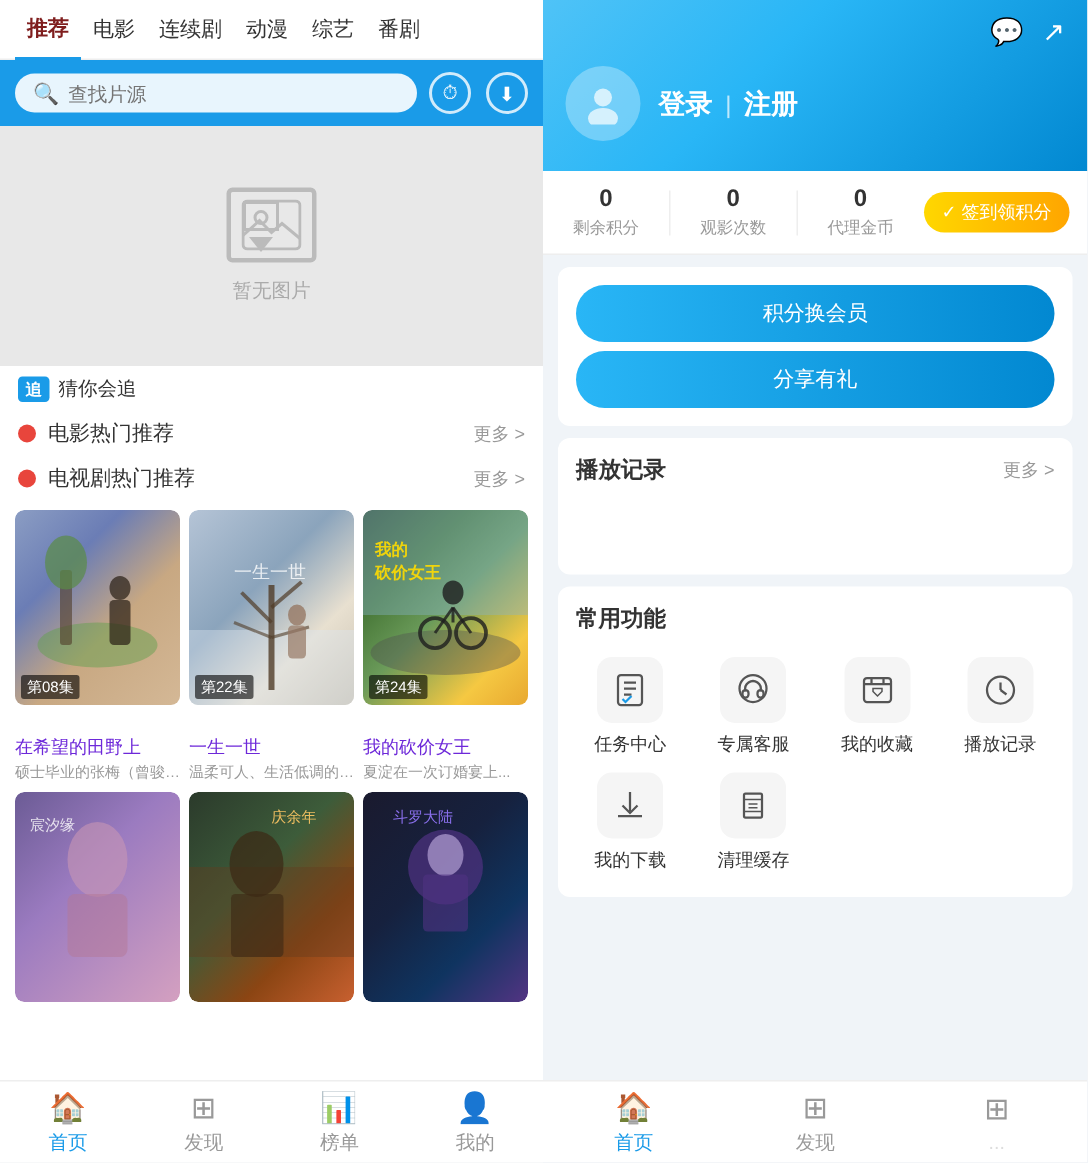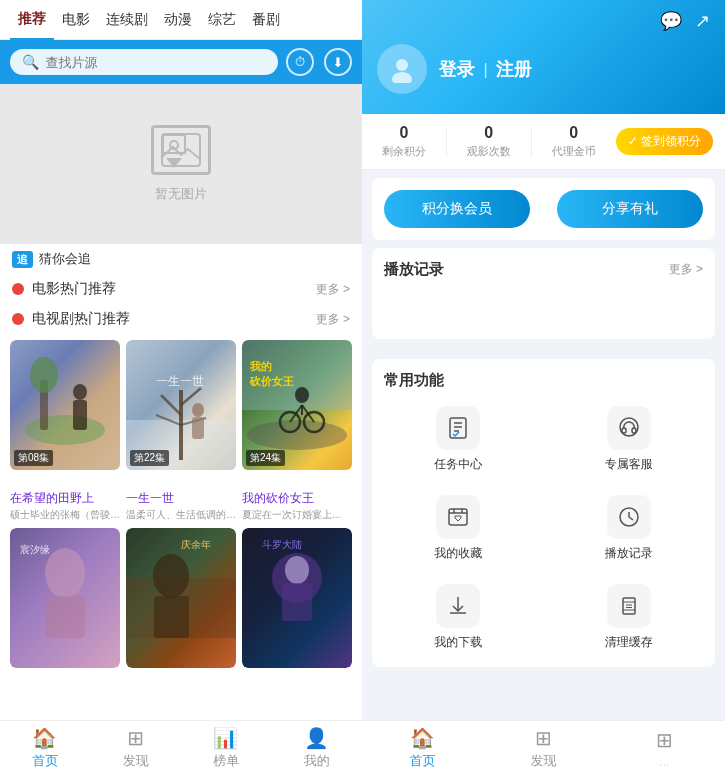--- a/index.html
+++ b/index.html
@@ -373,43 +373,44 @@
       padding: 5px 12px;
       font-size: 12px;
       cursor: pointer;
       white-space: nowrap;
     }
 
     
     .action-btns {
       background: #fff;
       display: flex;
-      gap: 27px;
+      gap: 6px;
       padding: 12px;
       margin-top: 8px;
       border-radius: 8px;
       margin: 8px 10px;
+      flex-direction: column;
     }
     .action-btn {
       flex: 1;
       background: linear-gradient(90deg, #29B6F6, #0288D1);
       color: #fff;
       border: none;
       border-radius: 20px;
       padding: 10px 0;
       font-size: 14px;
       cursor: pointer;
       text-align: center;
     }
 
     
     .section-card {
       background: #fff;
       border-radius: 8px;
-      margin: 0 10px 20px;
+      margin: 0 10px 8px;
       padding: 12px;
     }
     .section-card-header {
       display: flex;
       justify-content: space-between;
       align-items: center;
       margin-bottom: 8px;
     }
     .section-card-title {
       font-size: 15px;
@@ -421,22 +422,22 @@
       color: #999;
       cursor: pointer;
     }
     .empty-content {
       height: 40px;
     }
 
     
     .functions-grid {
       display: grid;
-      grid-template-columns: repeat(2, 1fr);
-      gap: 22px;
+      grid-template-columns: repeat(4, 1fr);
+      gap: 10px;
       padding: 8px 0 4px;
     }
     .function-item {
       display: flex;
       flex-direction: column;
       align-items: center;
       gap: 6px;
       cursor: pointer;
     }
     .function-icon {

